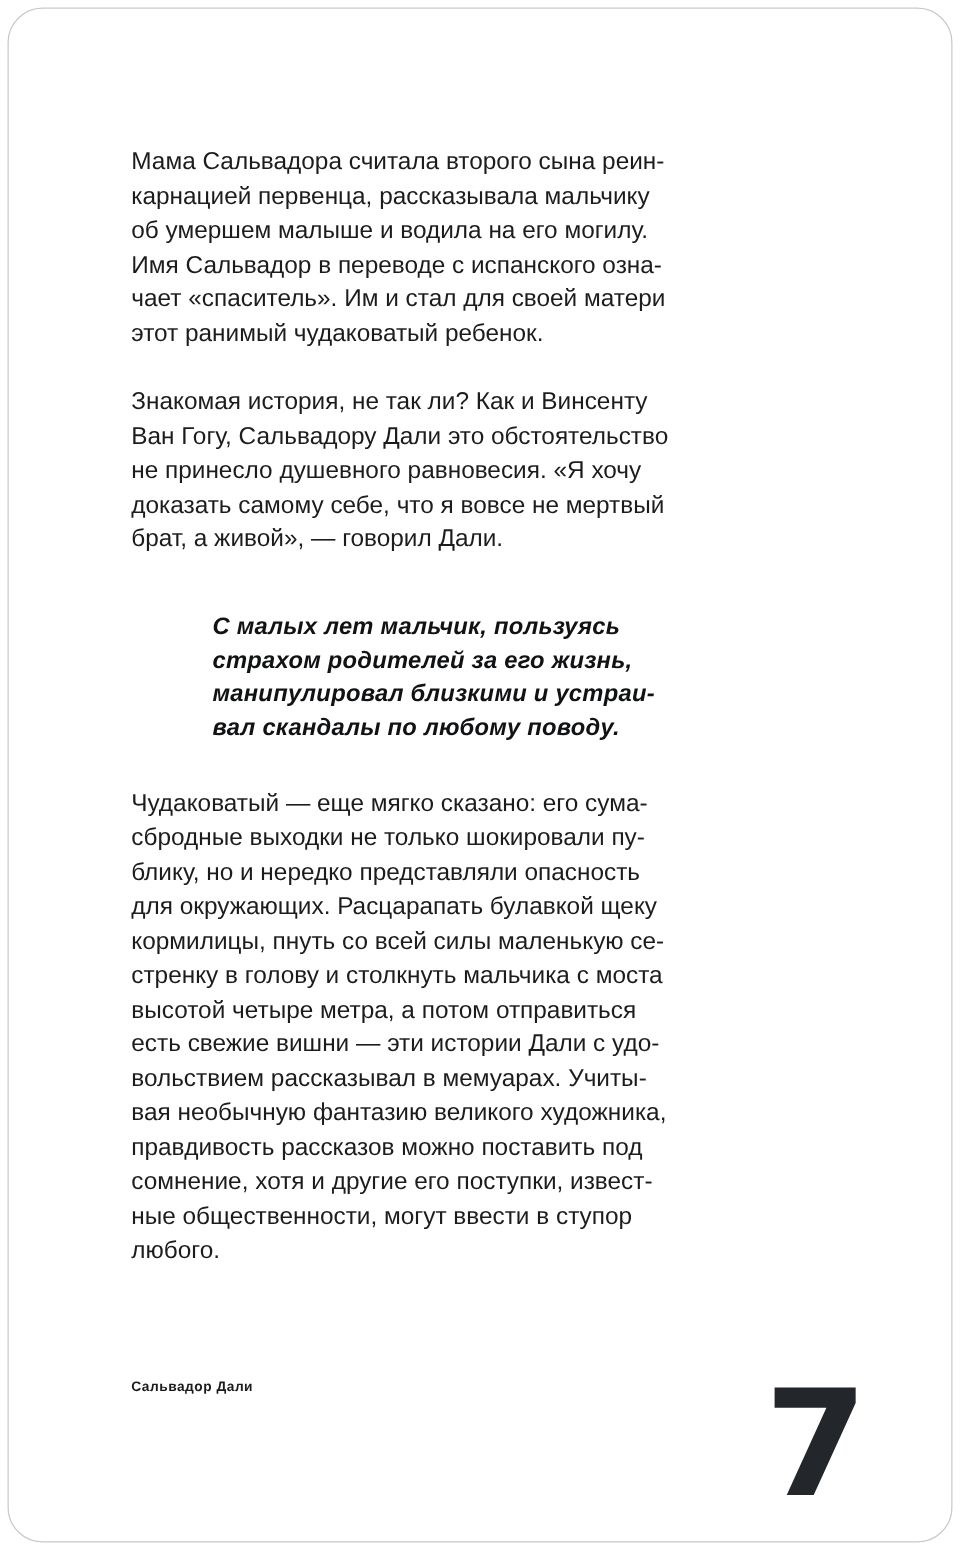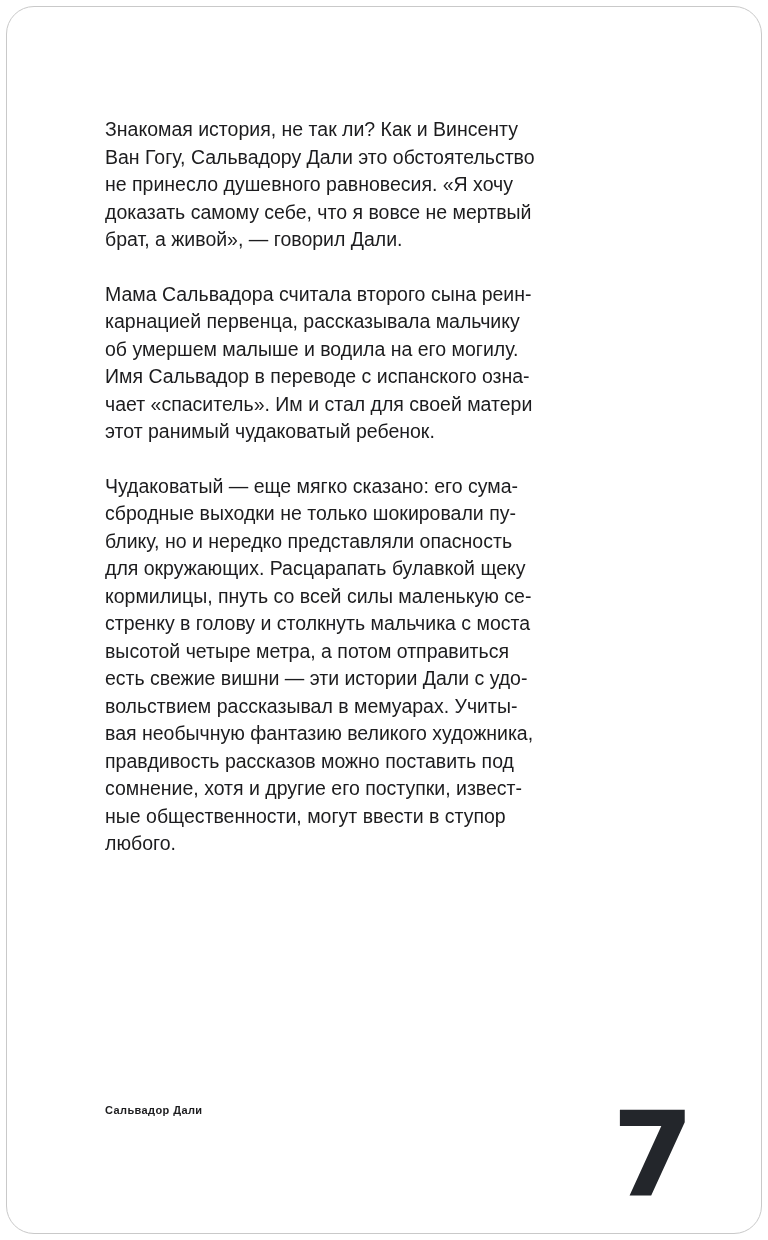--- a/index.html
+++ b/index.html
@@ -67,33 +67,37 @@
   }
 </style>
 </head>
 <body>
 
 <div class="page">
 
   <div class="page-frame"></div>
 
   <div class="text-col">
-    <p class="para">Знакомая история, не так ли? Как и Винсенту
-Ван Гогу, Сальвадору Дали это обстоятельство
-не принесло душевного равновесия. «Я хочу
-доказать самому себе, что я вовсе не мертвый
-брат, а живой», — говорил Дали.</p>
-
     <p class="para">Мама Сальвадора считала второго сына реин-
 карнацией первенца, рассказывала мальчику
 об умершем малыше и водила на его могилу.
 Имя Сальвадор в переводе с испанского озна-
 чает «спаситель». Им и стал для своей матери
 этот ранимый чудаковатый ребенок.</p>
 
+    <p class="para">Знакомая история, не так ли? Как и Винсенту
+Ван Гогу, Сальвадору Дали это обстоятельство
+не принесло душевного равновесия. «Я хочу
+доказать самому себе, что я вовсе не мертвый
+брат, а живой», — говорил Дали.</p>
+
+    <div class="pullquote">С малых лет мальчик, пользуясь
+страхом родителей за его жизнь,
+манипулировал близкими и устраи-
+вал скандалы по любому поводу.</div>
 
     <p class="para">Чудаковатый — еще мягко сказано: его сума-
 сбродные выходки не только шокировали пу-
 блику, но и нередко представляли опасность
 для окружающих. Расцарапать булавкой щеку
 кормилицы, пнуть со всей силы маленькую се-
 стренку в голову и столкнуть мальчика с моста
 высотой четыре метра, а потом отправиться
 есть свежие вишни — эти истории Дали с удо-
 вольствием рассказывал в мемуарах. Учиты-

